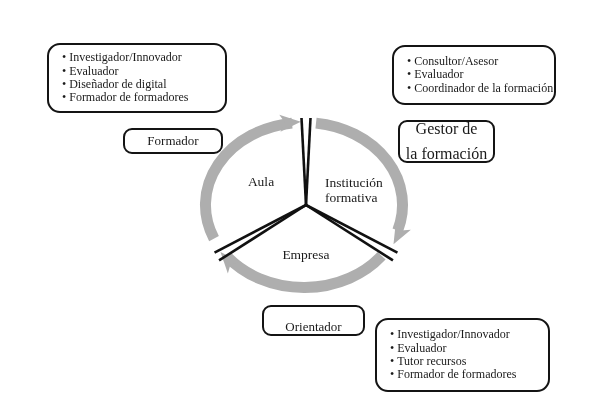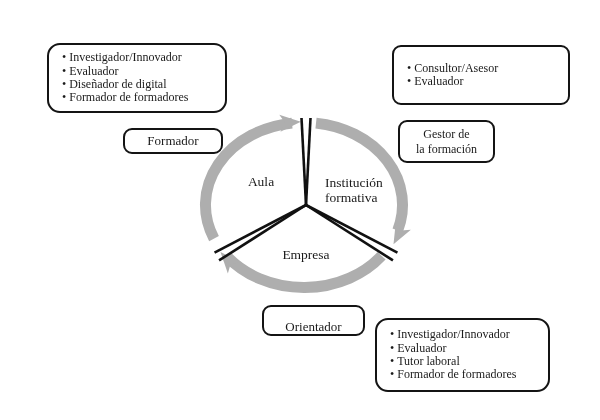--- a/index.html
+++ b/index.html
@@ -39,24 +39,24 @@
     display: flex;
     flex-direction: column;
     align-items: center;
     justify-content: center;
     text-align: center;
     font-size: 13px;
     line-height: 14.5px;
   }
 
   #box-roles-formador   { left: 47px;  top: 43px;  width: 180px; height: 70px; }
-  #box-roles-gestor     { left: 392px; top: 45px;  width: 178px; height: 60px; border-radius: 9px; }
+  #box-roles-gestor     { left: 392px; top: 45px;  width: 164px; height: 60px; }
   #box-roles-orientador { left: 375px; top: 318px; width: 175px; height: 74px; }
   #box-formador         { left: 123px; top: 128px; width: 100px; height: 26px; }
-  #box-gestor           { left: 398px; top: 120px; width: 97px;  height: 43px; font-size: 12px; }
+  #box-gestor           { left: 398px; top: 120px; width: 97px;  height: 43px; font-size: 16px; justify-content: space-between; }
   #box-orientador       { left: 262px; top: 305px; width: 103px; height: 31px; justify-content: flex-end; }
 
   .sector-label { font-size: 13.5px; }
 </style>
 </head>
 <body>
 
 <div class="stage">
 
   <svg class="diagram-svg" width="600" height="420" viewBox="0 0 600 420">
@@ -94,28 +94,29 @@
       <li>Evaluador</li>
       <li>Diseñador de digital</li>
       <li>Formador de formadores</li>
     </ul>
   </div>
 
   <div id="box-roles-gestor" class="role-box">
     <ul>
       <li>Consultor/Asesor</li>
       <li>Evaluador</li>
+      <li>Coordinador de la formación</li>
     </ul>
   </div>
 
   <div id="box-roles-orientador" class="role-box">
     <ul>
       <li>Investigador/Innovador</li>
       <li>Evaluador</li>
-      <li>Tutor laboral</li>
+      <li>Tutor recursos</li>
       <li>Formador de formadores</li>
     </ul>
   </div>
 
   <div id="box-formador" class="label-box">
     <div>Formador</div>
   </div>
 
   <div id="box-gestor" class="label-box">
     <div>Gestor de</div>

